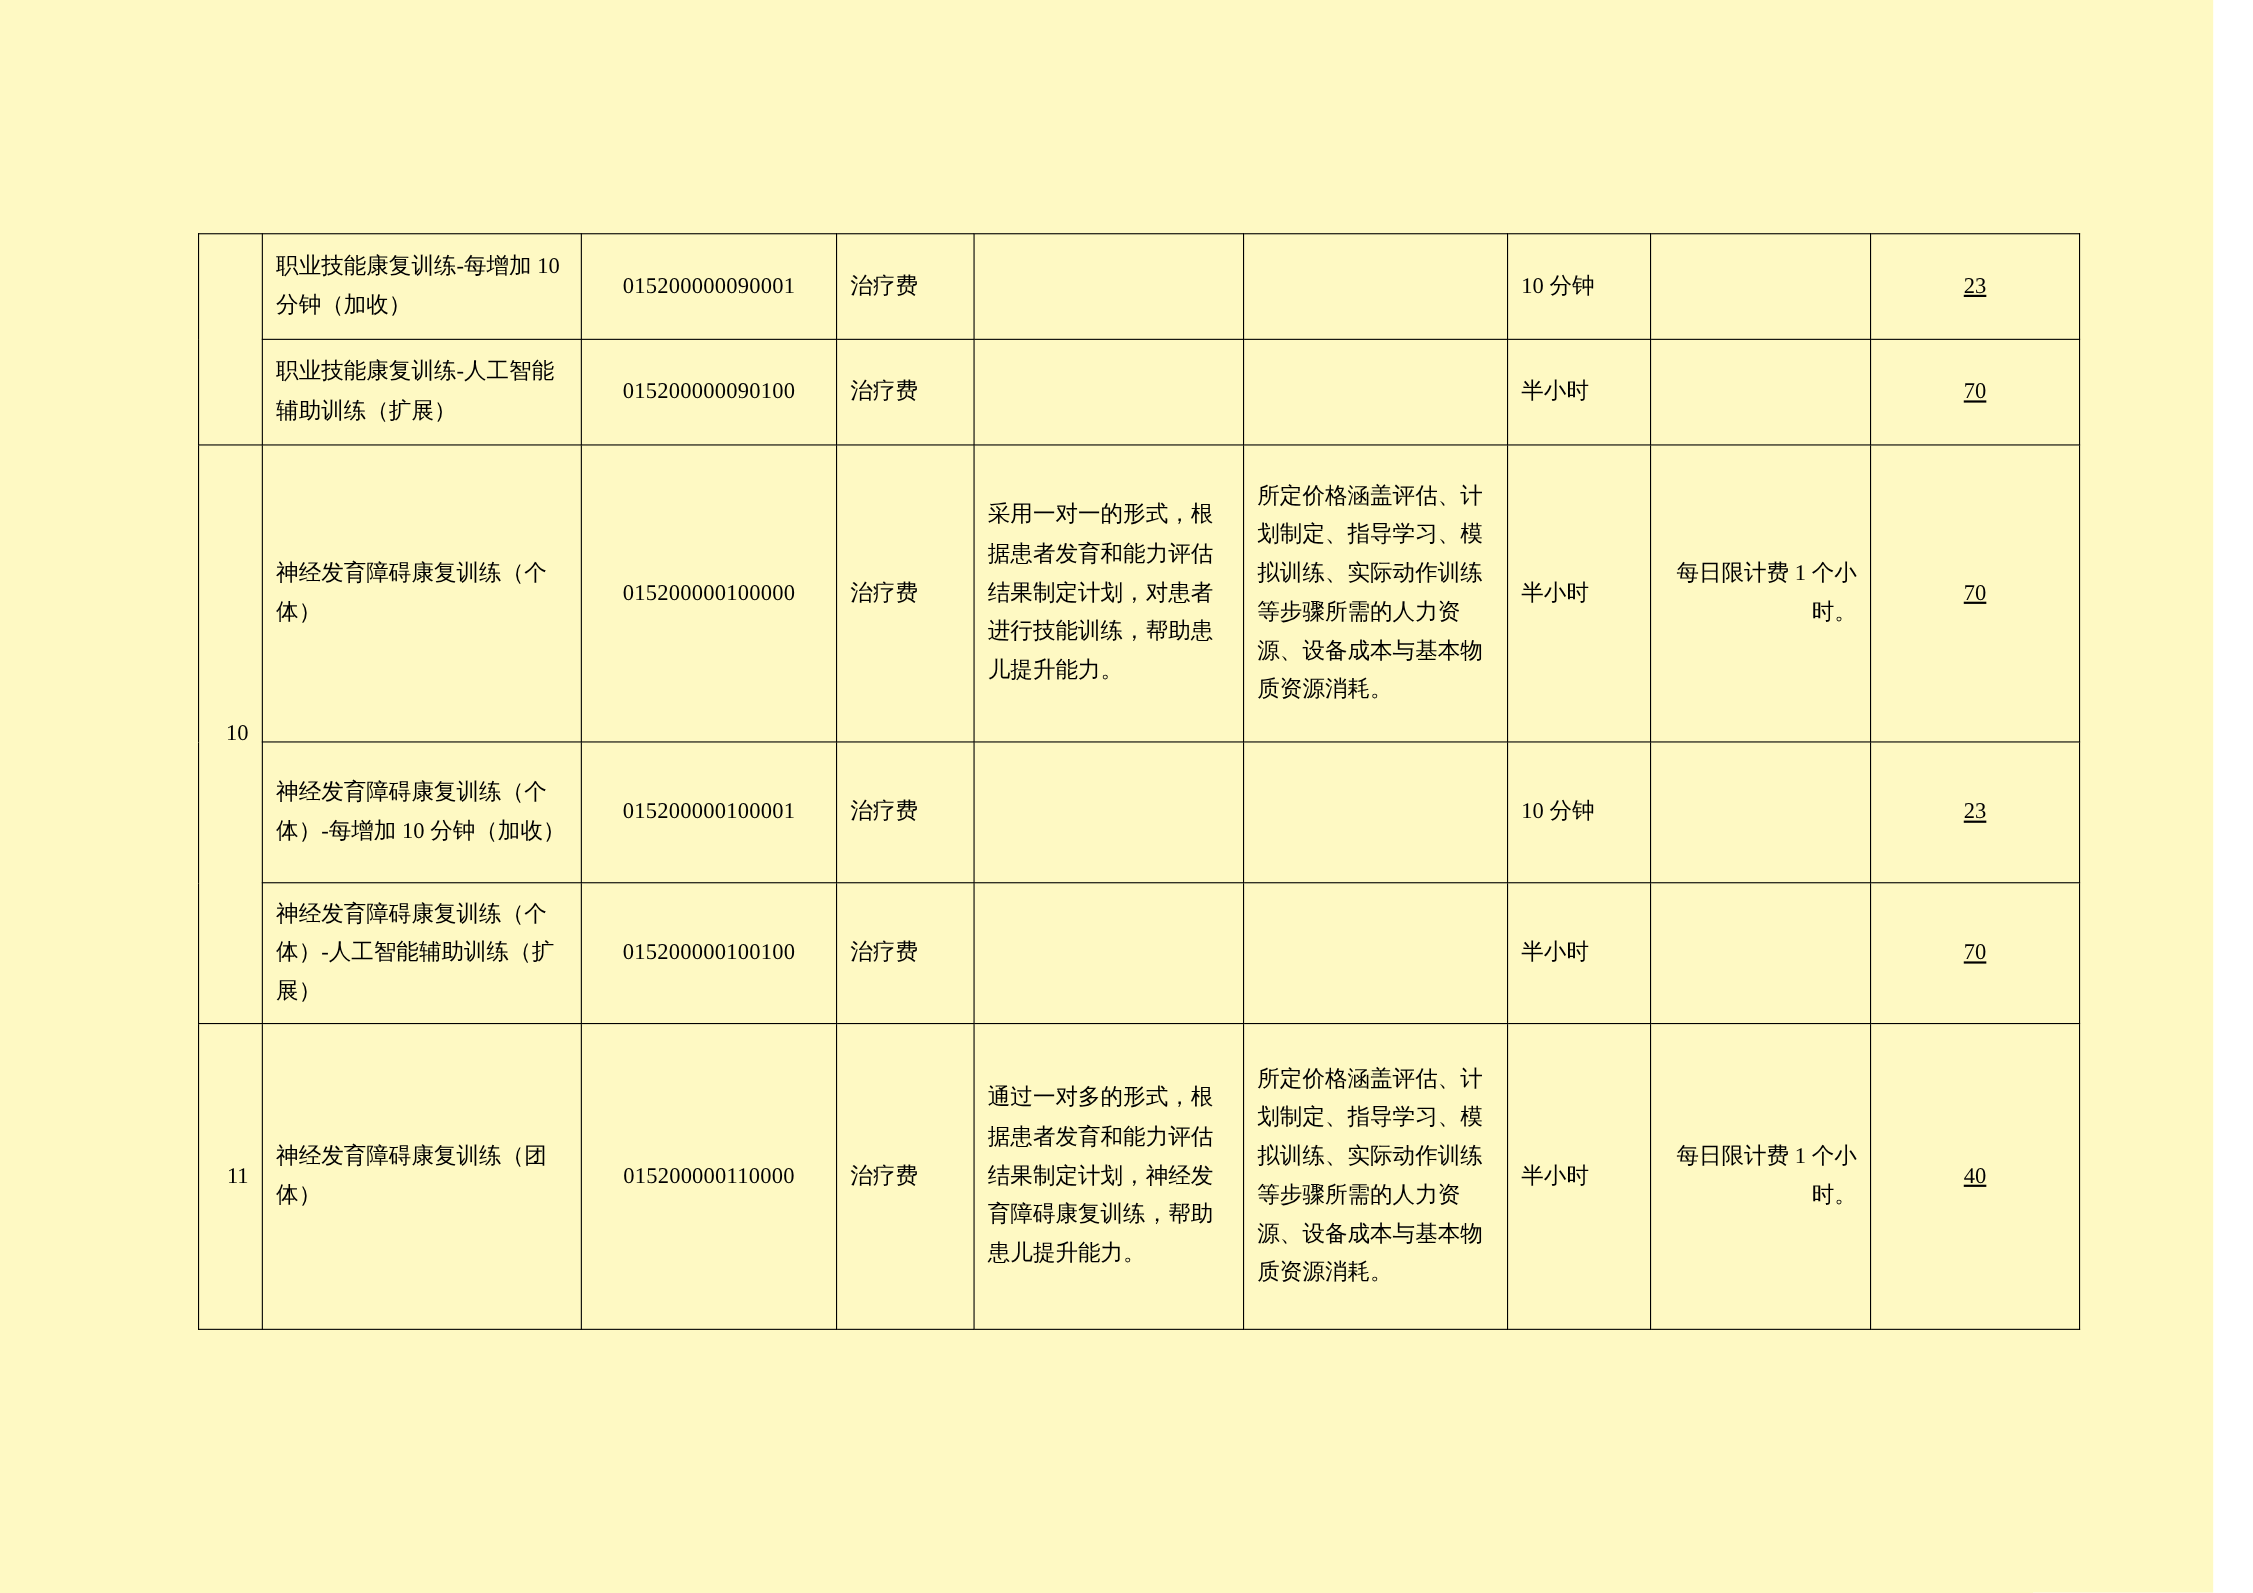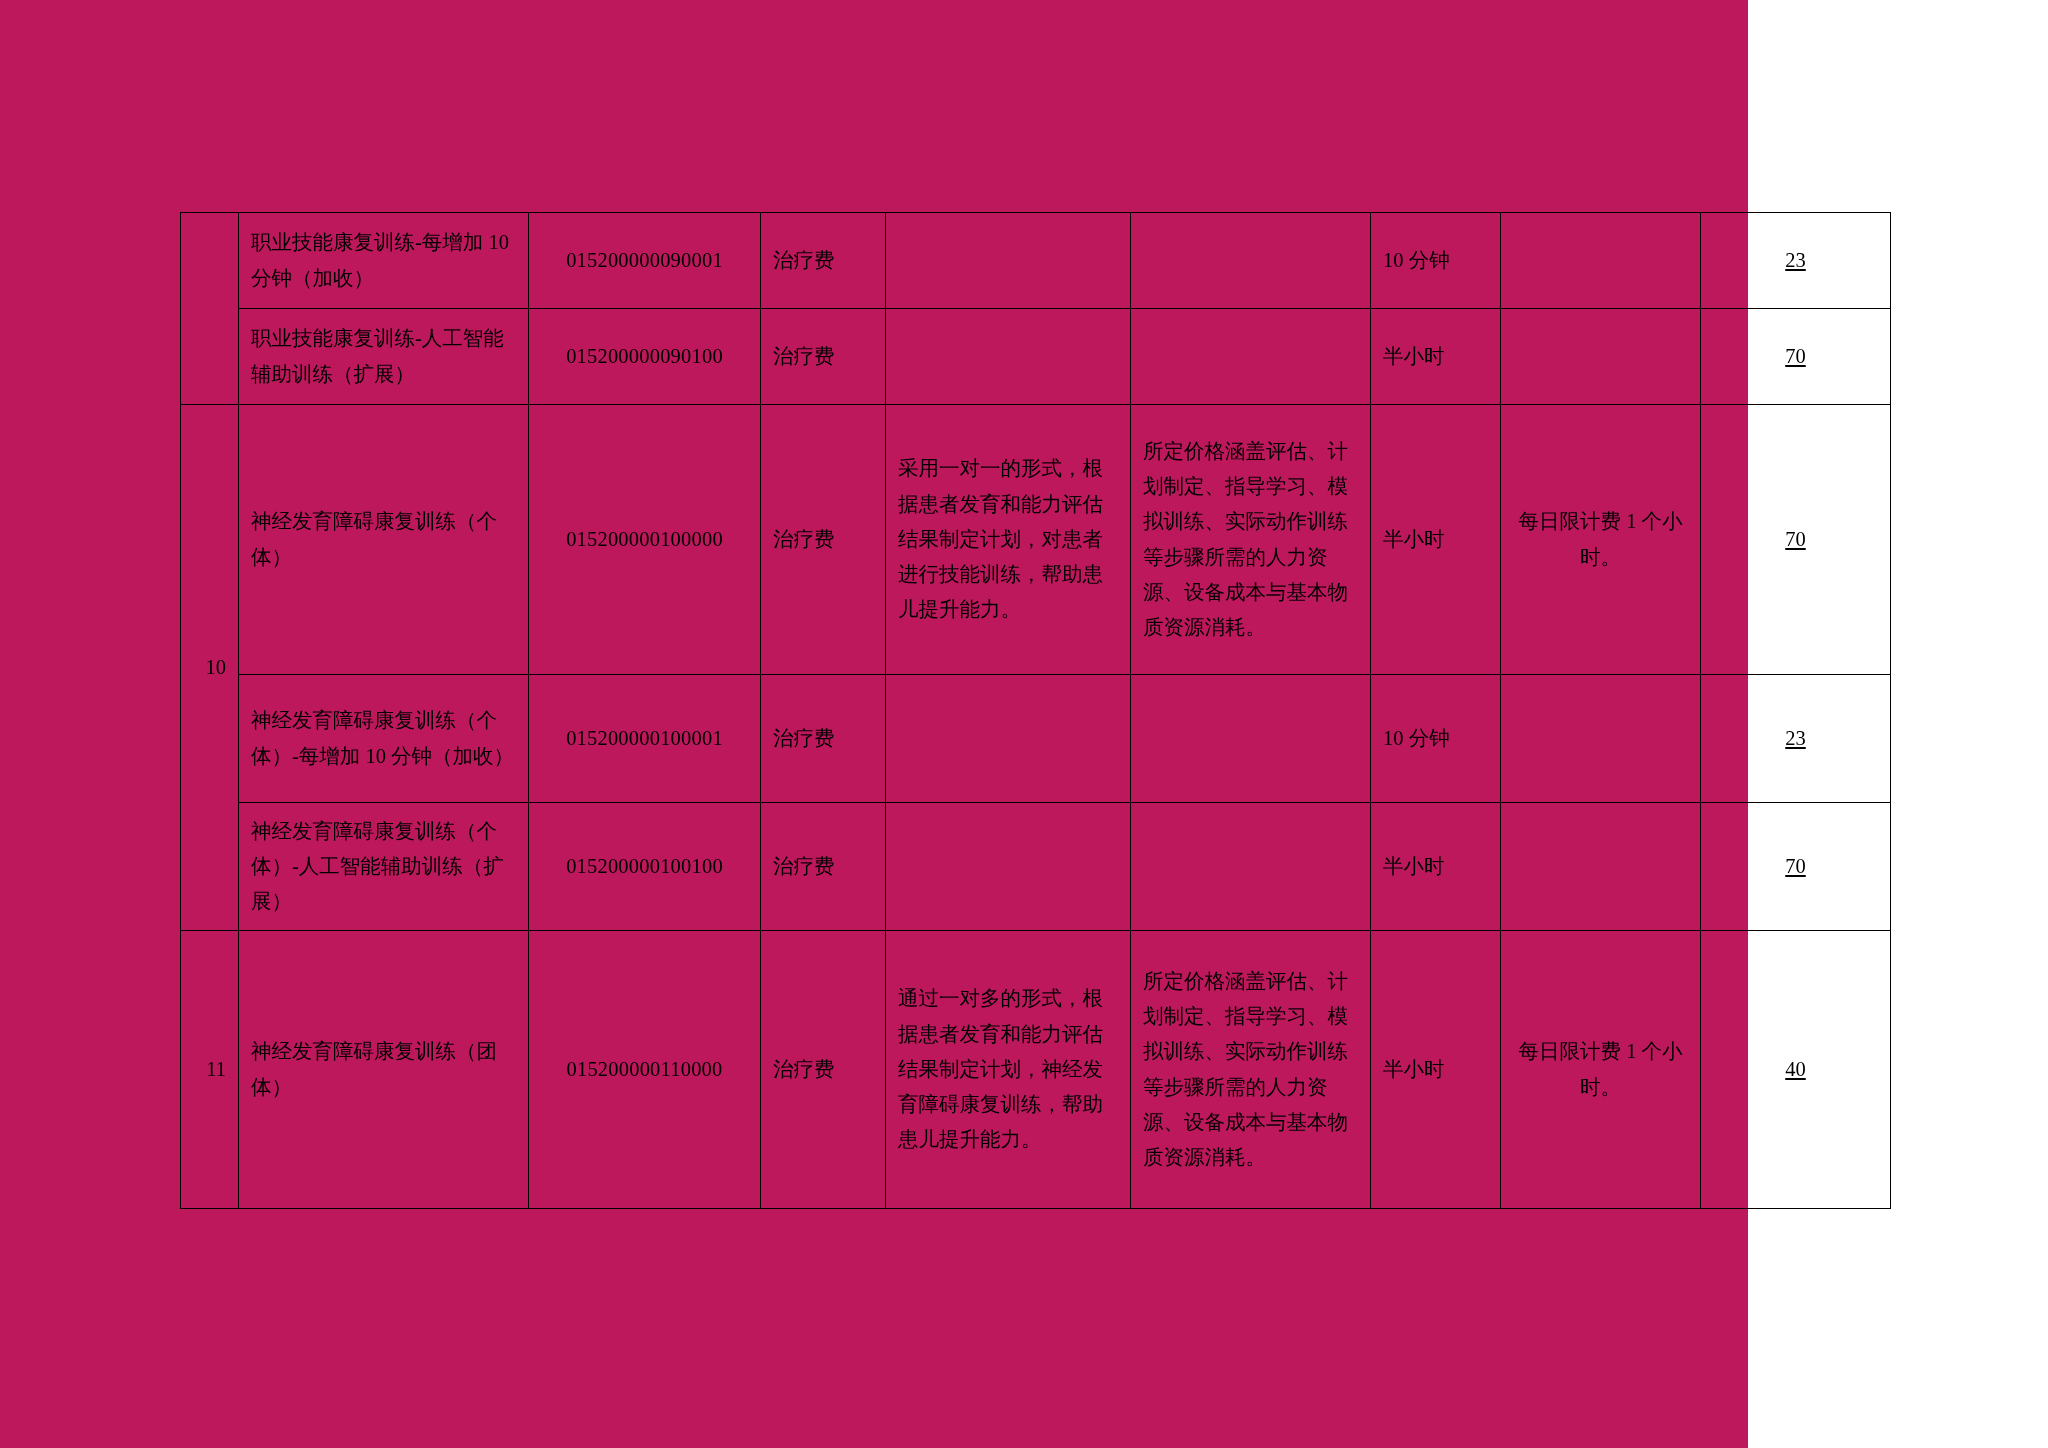--- a/index.html
+++ b/index.html
@@ -9,23 +9,23 @@
   }
   body {
     width: 2048px;
     height: 1448px;
     font-family: "Liberation Serif", "DejaVu Serif", serif;
     color: #000000;
     overflow: hidden;
   }
   .page {
     position: relative;
-    width: 1748px;
+    width: 2012px;
     height: 1448px;
-    background: #be185d;
+    background: #fef9c3;
     box-sizing: border-box;
   }
   .table-wrap {
     position: absolute;
     left: 180px;
     top: 212px;
     width: 1710px;
   }
   table.price-table {
     border-collapse: collapse;
@@ -72,21 +72,21 @@
     text-align: left;
     padding-left: 14px;
     padding-right: 10px;
     line-height: 1.75;
   }
   .cell-unit {
     text-align: left;
     padding-left: 16px;
   }
   .cell-note {
-    text-align: center;
+    text-align: right;
     padding-left: 16px;
     line-height: 1.75;
   }
   .cell-price {
     text-align: center;
     text-decoration: underline;
   }
   .h-short { height: 96px; }
 </style>
 </head>

